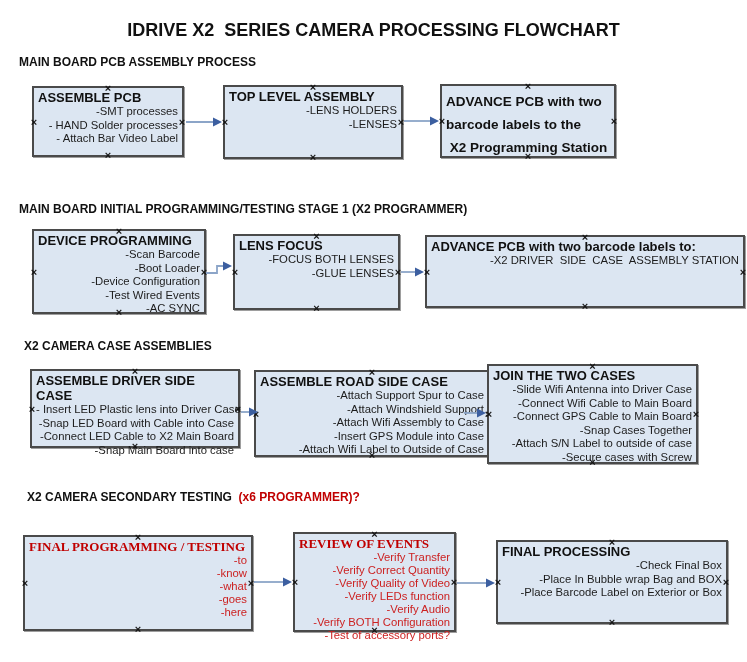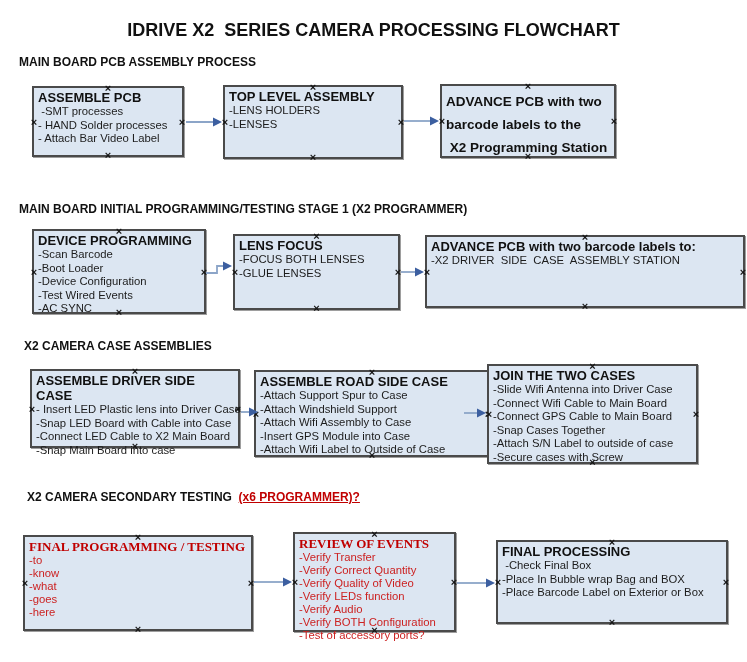--- a/index.html
+++ b/index.html
@@ -7,33 +7,33 @@
     position:relative;width:747px;height:662px;background:#ffffff;
     font-family:"Liberation Sans",sans-serif;overflow:hidden;border-radius:7px;
   }
   .chart-title{
     position:absolute;left:0;right:0;top:20px;text-align:center;
     font-size:18px;font-weight:bold;color:#111;white-space:pre;
   }
   .section-heading{
     position:absolute;font-size:12px;font-weight:bold;color:#111;white-space:pre;
   }
-  .section-heading .red-accent{color:var(--red);text-decoration:underline;}
+  .section-heading .red-accent{color:var(--red);}
   .box{
     position:absolute;background:var(--box-fill);
     border:2px solid var(--box-border);
     box-shadow:1px 1px 0 #9e9e9e;
     box-sizing:border-box;padding:2px 4px 0 4px;overflow:visible;
   }
   .box-title{
     font-size:13px;font-weight:bold;line-height:15px;color:#111;white-space:pre-wrap;
   }
   .box.bold-block .box-title{font-size:13.5px;line-height:23px;padding-top:2px;}
   .box-items{font-size:11.3px;line-height:13.6px;color:#1c1c1c;}
-  .box-items div{white-space:pre;}
+  .box-items div{white-space:pre;text-align:right;}
   .box.compact .box-items{line-height:13px;}
   .box.red .box-title{color:var(--red);font-family:Liberation Serif, serif;}
   .box.red .box-items div{color:var(--red-item);}
   .handle{
     position:absolute;font-size:11px;font-weight:bold;color:#141414;
     line-height:1;transform:translate(-50%,-50%);pointer-events:none;
   }
   .connector-layer{
     position:absolute;left:0;top:0;width:747px;height:662px;
     pointer-events:none;z-index:5;

